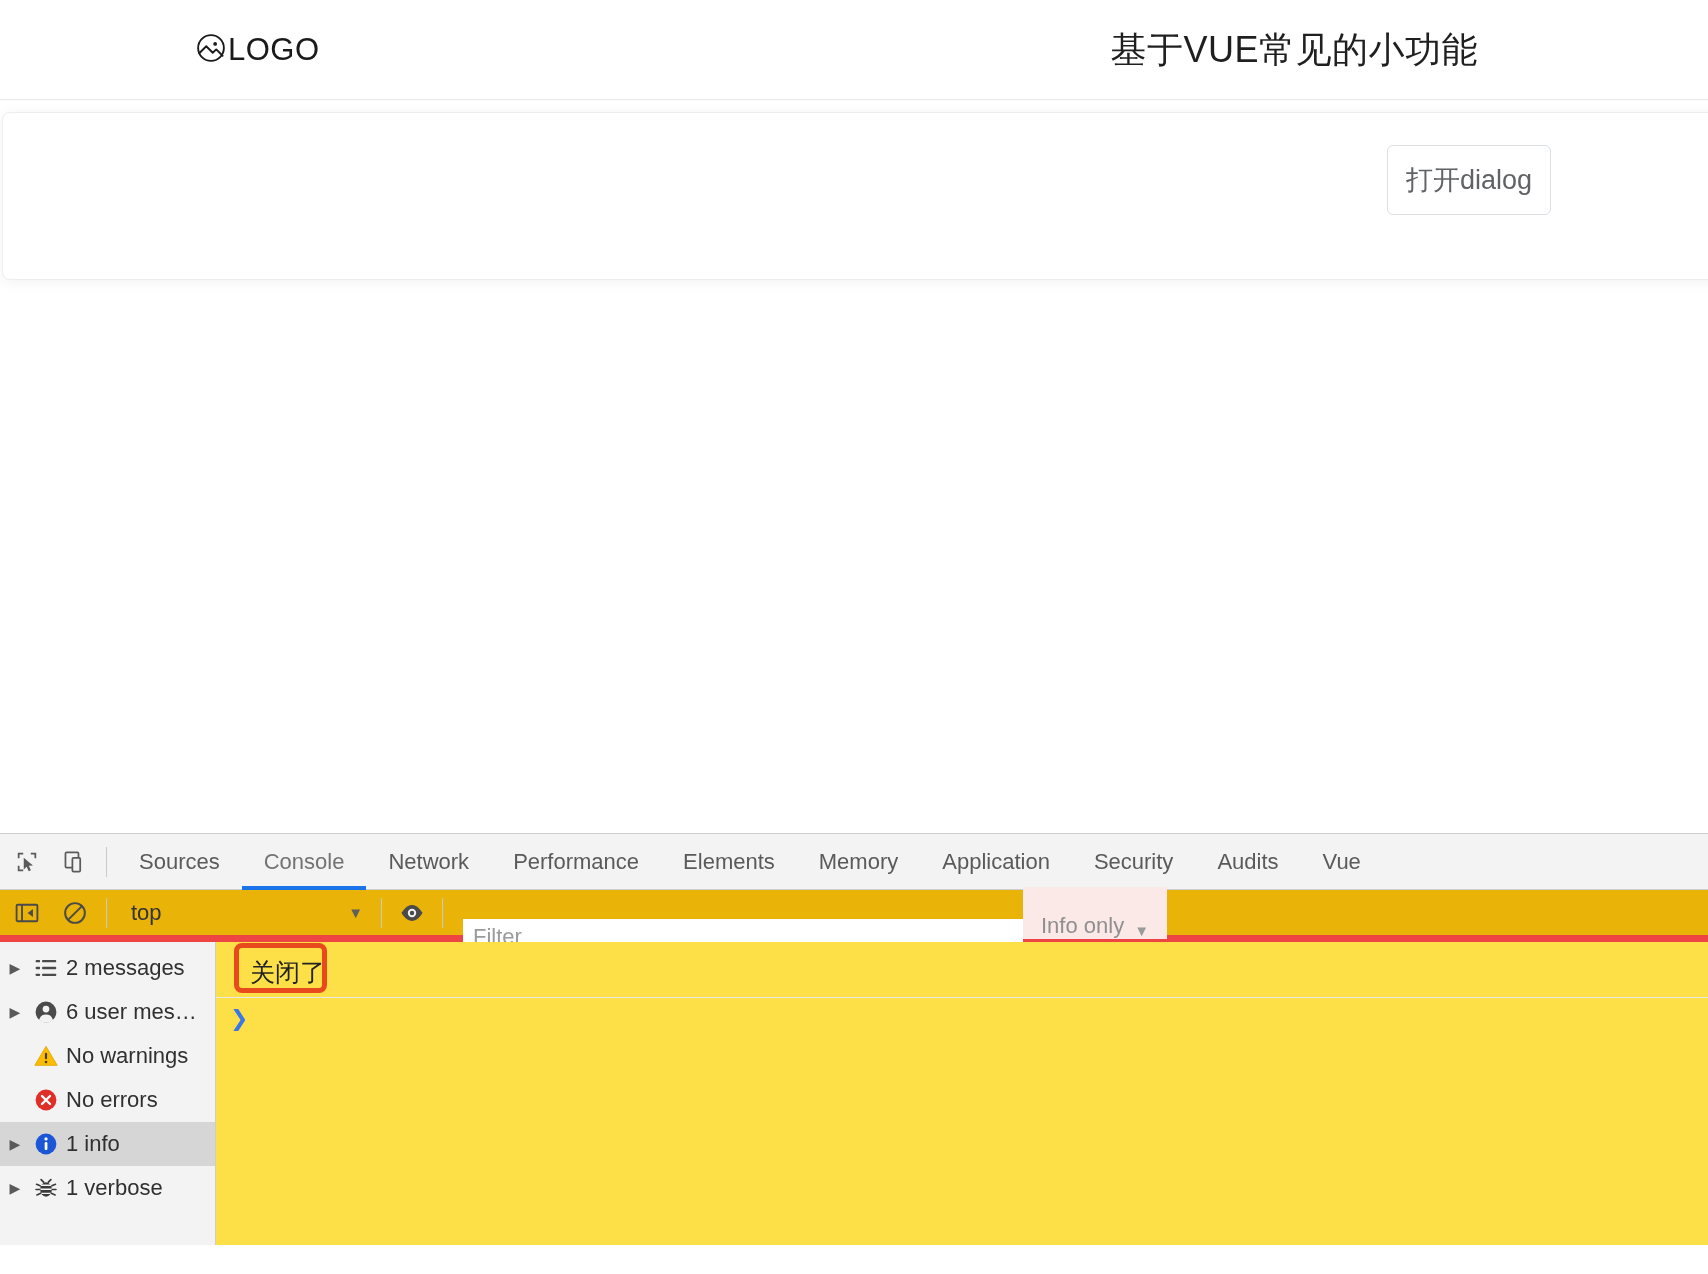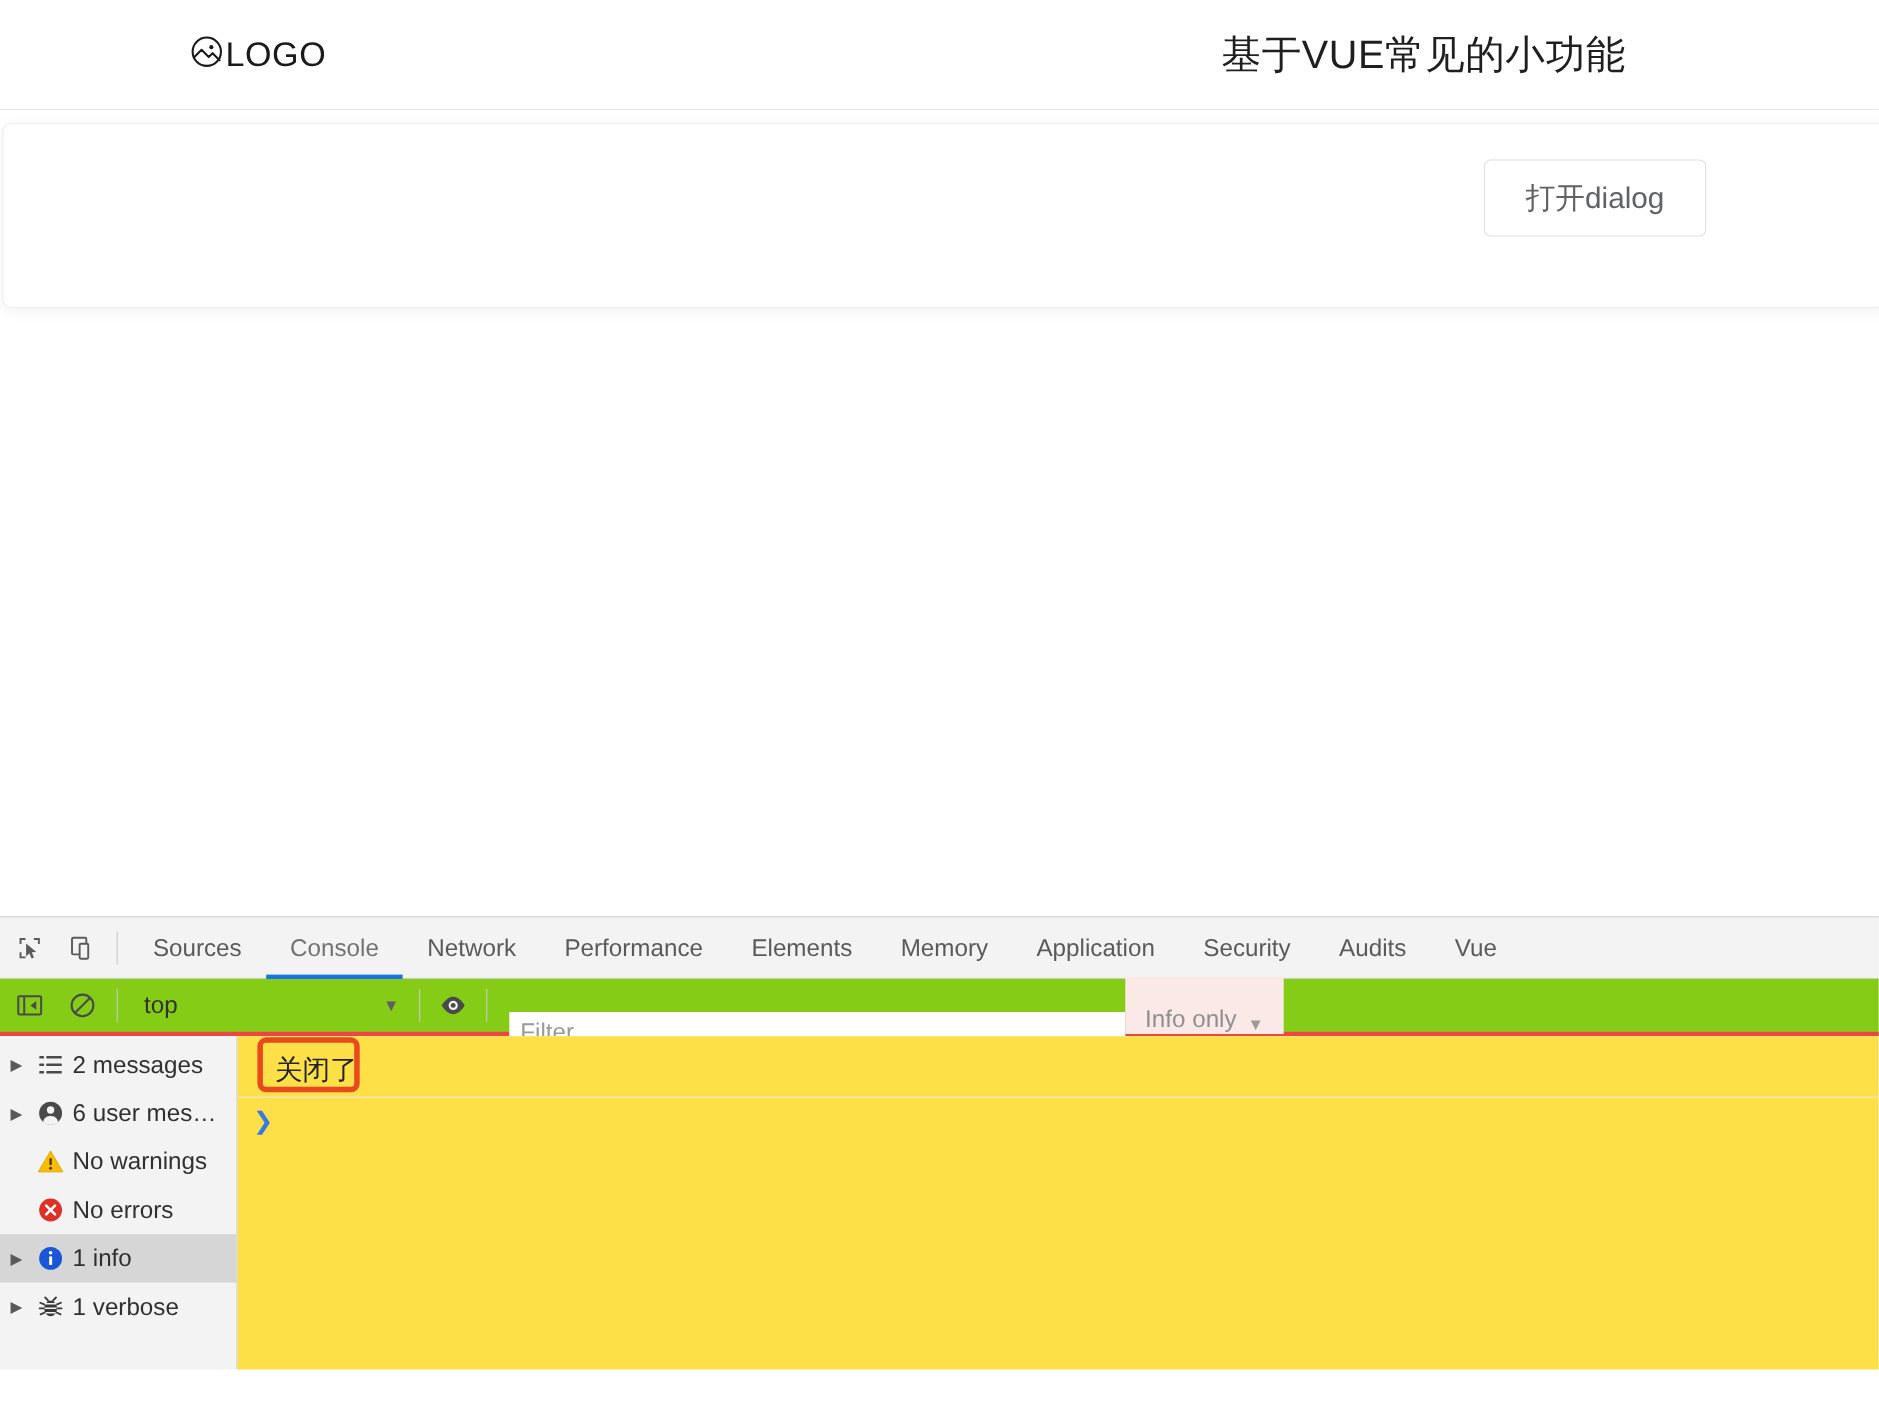--- a/index.html
+++ b/index.html
@@ -24,21 +24,21 @@
 
   
   .site-header {
     position: relative;
     height: 100px;
     border-bottom: 1px solid #e8e8e8;
     background: #fff;
   }
   .logo {
     position: absolute;
-    left: 173px;
+    left: 196px;
     top: 50%;
     transform: translateY(-50%);
     display: flex;
     align-items: center;
     gap: 2px;
   }
   .logo-mark { display: block; }
   .logo-text {
     font-size: 31px;
     letter-spacing: 0.5px;
@@ -73,21 +73,21 @@
     box-shadow: 0 2px 14px rgba(0,0,0,0.055);
   }
   .card-inner {
     position: relative;
     height: 100%;
   }
   .dialog-button {
     position: absolute;
     right: 176px;
     top: 32px;
-    width: 202px;
+    width: 164px;
     height: 70px;
     background: #ffffff;
     border: 1px solid #dcdfe6;
     border-radius: 6px;
     color: #606266;
     font-size: 27px;
     line-height: 68px;
     text-align: center;
     cursor: pointer;
     font-family: "Liberation Sans", "DejaVu Sans", sans-serif;
@@ -140,24 +140,24 @@
     position: absolute;
     left: 0; right: 0; bottom: 0;
     height: 4px;
     background: #1a73e8;
   }
 
   
   .dt-filterbar {
     position: relative;
     height: 52px;
-    background: #84cc16;
+    background: #eab308;
     display: flex;
     align-items: center;
-    border-bottom: 4px solid #ef4444;
+    border-bottom: 7px solid #ef4444;
   }
   .ctx-select {
     display: flex;
     align-items: center;
     width: 250px;
     height: 34px;
     margin-left: 4px;
     padding: 0 8px 0 10px;
     font-size: 22px;
     color: #333;

